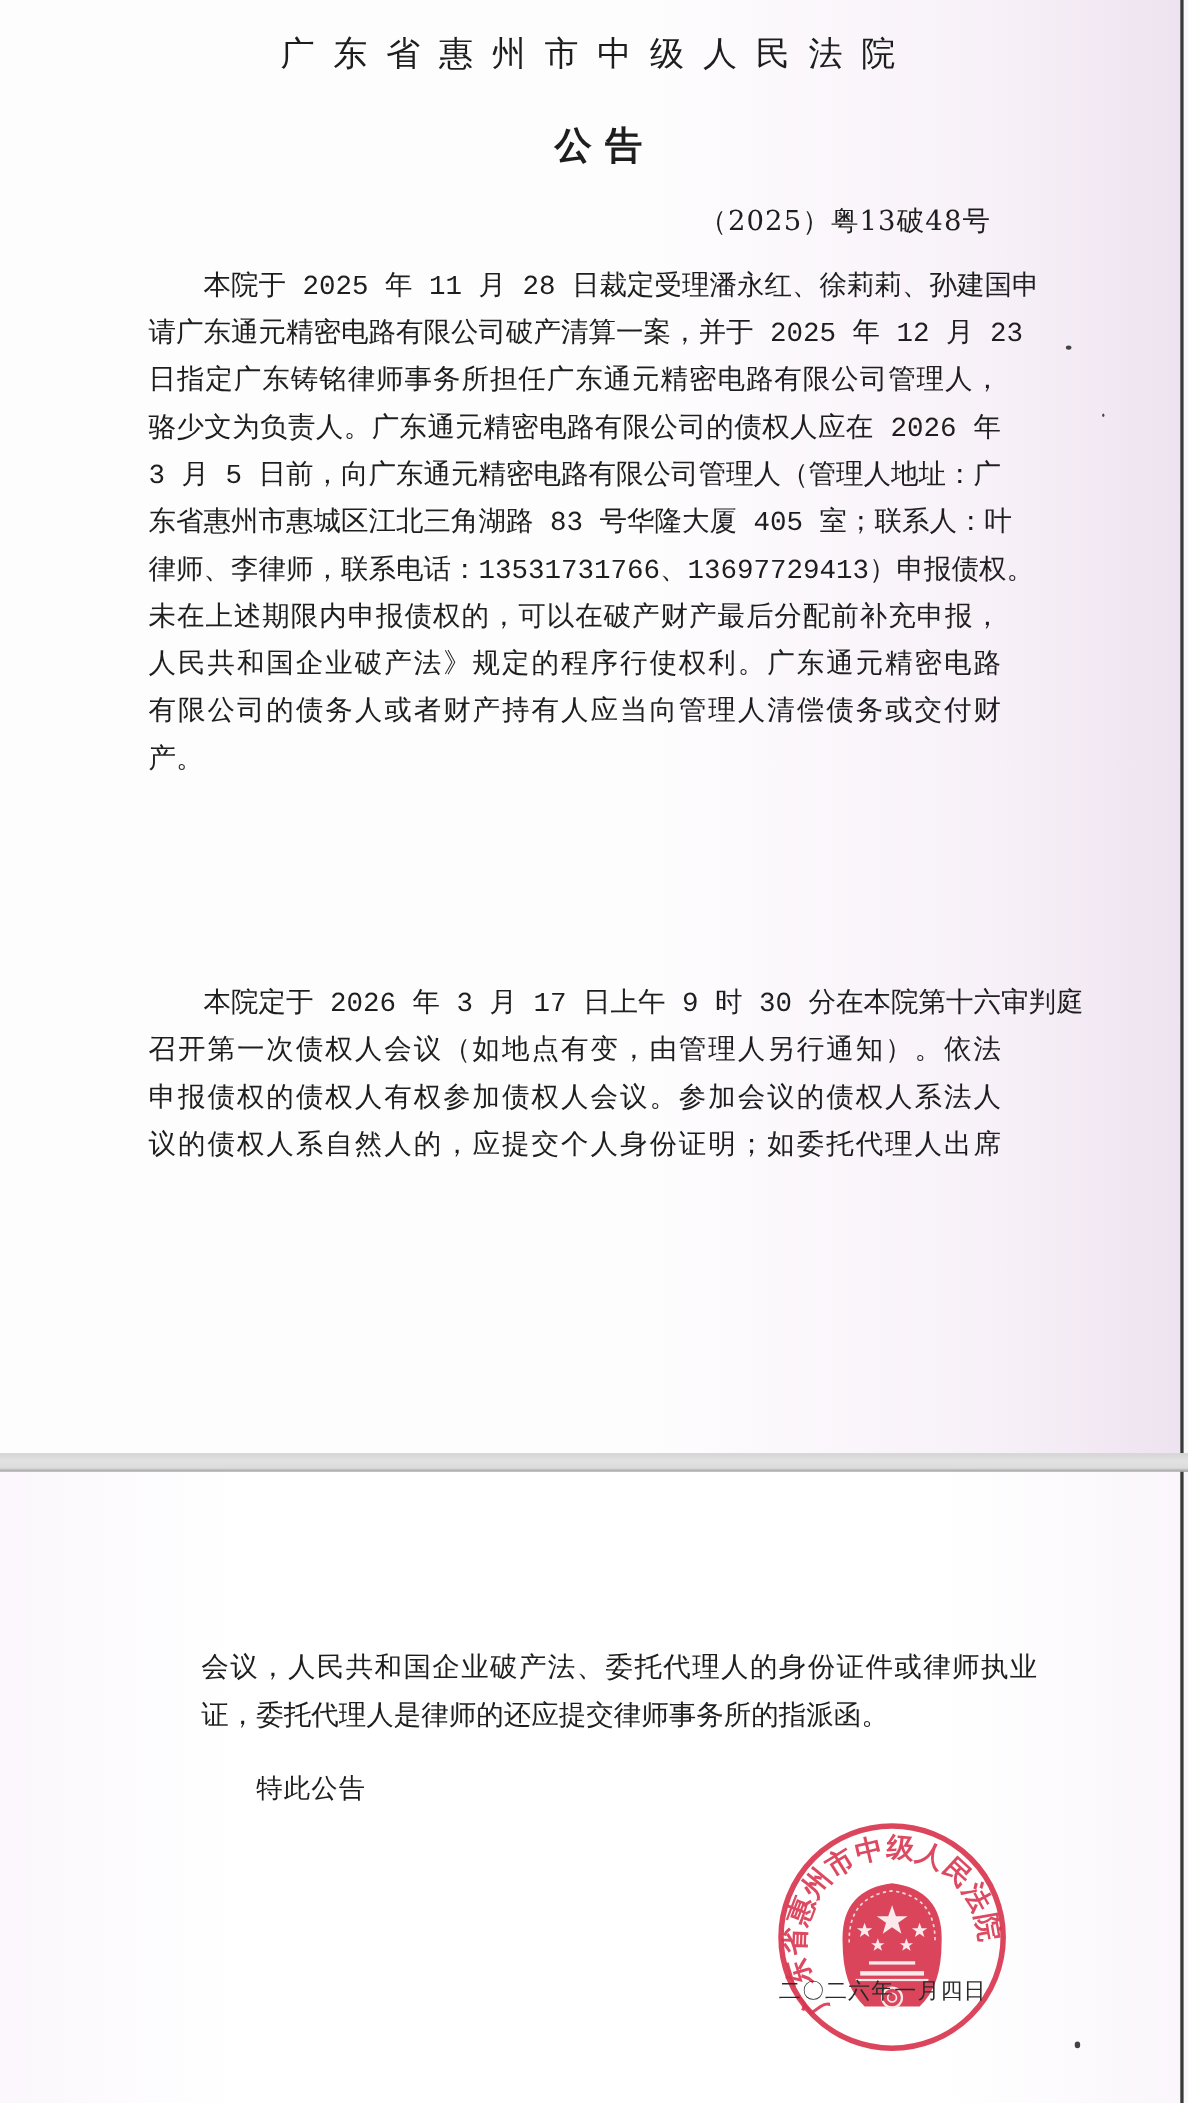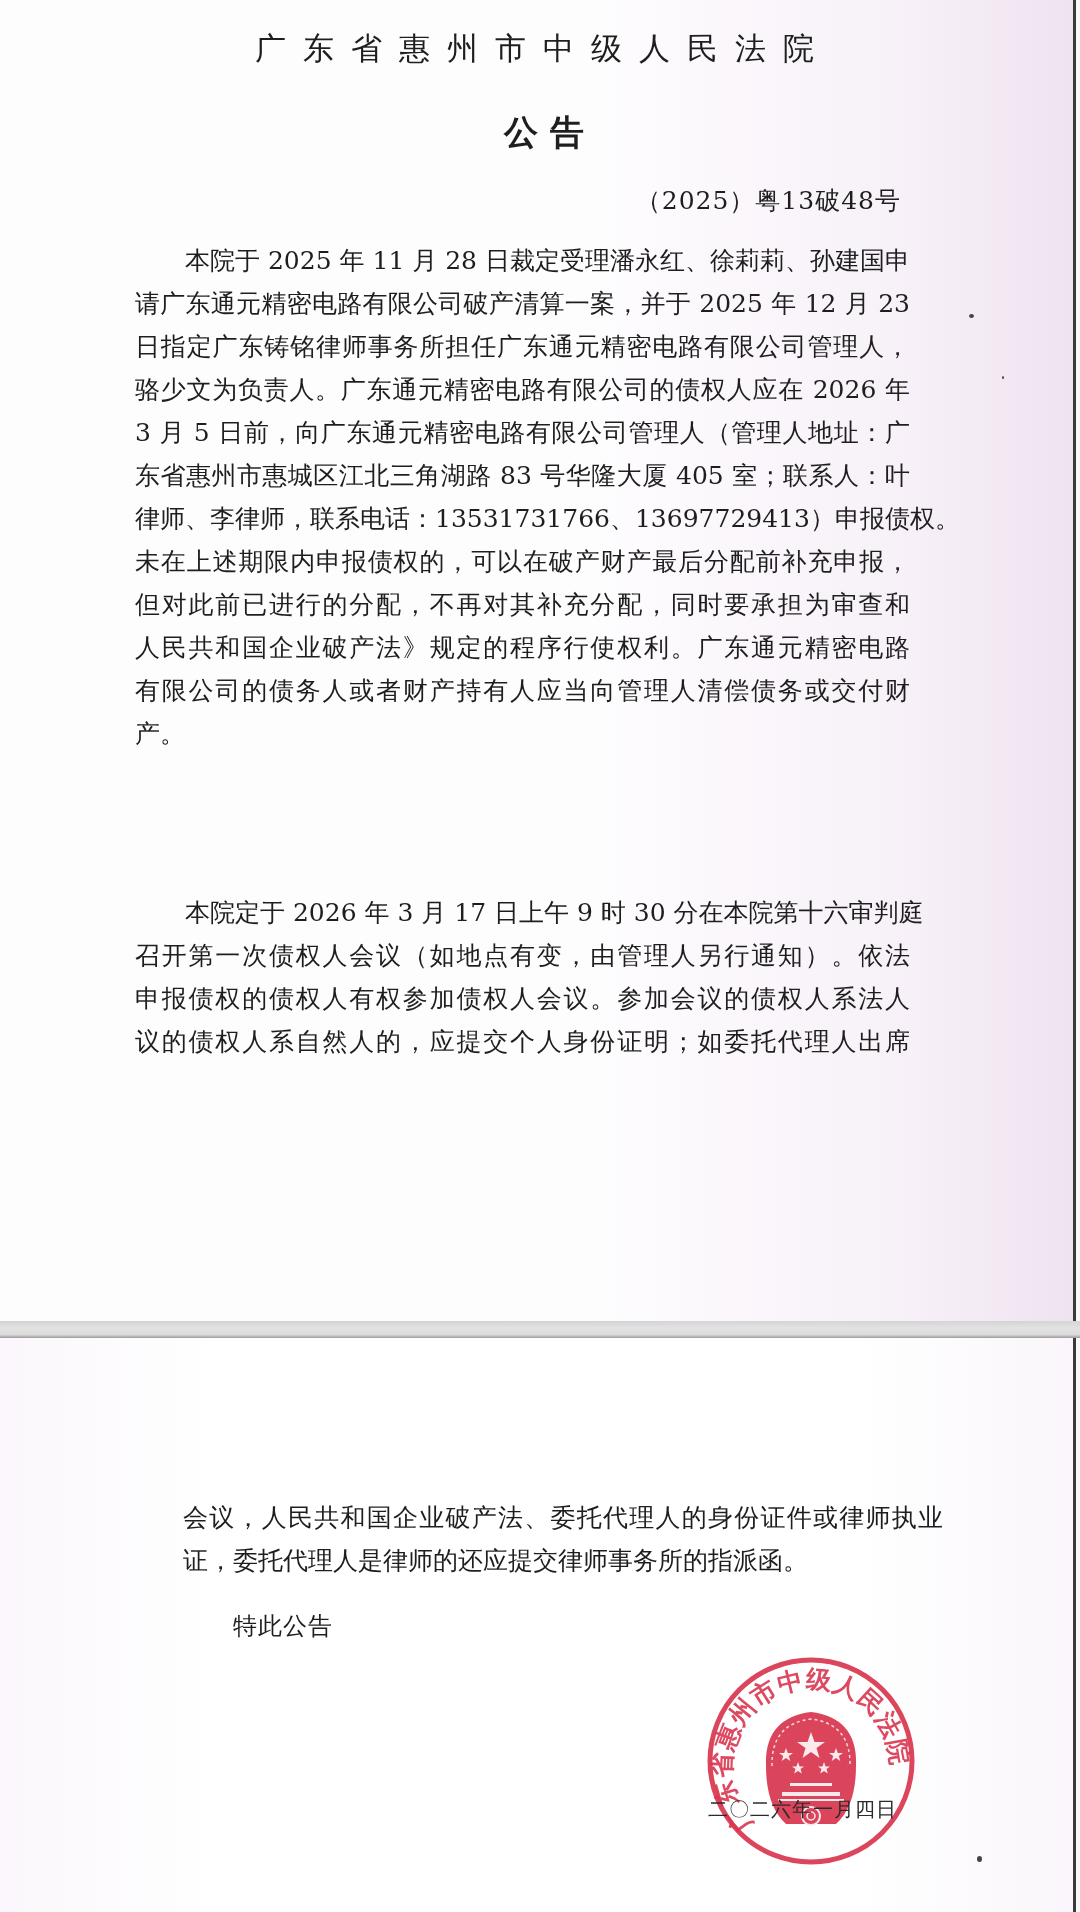--- a/index.html
+++ b/index.html
@@ -73,20 +73,21 @@
       left: 135px;
       width: 775px;
       font-size: 25px;
     }
     .line {
       height: 43px;
       line-height: 43px;
       white-space: nowrap;
       text-align: justify;
       text-align-last: justify;
+      font-family: Liberation Mono, monospace;
     }
     .line.last {
       text-align-last: left;
     }
     .line.indent {
       padding-left: 50px;
     }
     .block-a { top: 239px; }
     .block-b { top: 891px; }
     .p2-lines {
@@ -134,21 +135,20 @@
 
   <div class="body-lines block-a">
     <div class="line indent">本院于 2025 年 11 月 28 日裁定受理潘永红、徐莉莉、孙建国申</div>
     <div class="line">请广东通元精密电路有限公司破产清算一案，并于 2025 年 12 月 23</div>
     <div class="line">日指定广东铸铭律师事务所担任广东通元精密电路有限公司管理人，</div>
     <div class="line">骆少文为负责人。广东通元精密电路有限公司的债权人应在 2026 年</div>
     <div class="line">3 月 5 日前，向广东通元精密电路有限公司管理人（管理人地址：广</div>
     <div class="line">东省惠州市惠城区江北三角湖路 83 号华隆大厦 405 室；联系人：叶</div>
     <div class="line">律师、李律师，联系电话：13531731766、13697729413）申报债权。</div>
     <div class="line">未在上述期限内申报债权的，可以在破产财产最后分配前补充申报，</div>
-    <div class="line">但对此前已进行的分配，不再对其补充分配，同时要承担为审查和</div>
     <div class="line">人民共和国企业破产法》规定的程序行使权利。广东通元精密电路</div>
     <div class="line">有限公司的债务人或者财产持有人应当向管理人清偿债务或交付财</div>
     <div class="line last">产。</div>
   </div>
 
   <div class="body-lines block-b">
     <div class="line indent">本院定于 2026 年 3 月 17 日上午 9 时 30 分在本院第十六审判庭</div>
     <div class="line">召开第一次债权人会议（如地点有变，由管理人另行通知）。依法</div>
     <div class="line">申报债权的债权人有权参加债权人会议。参加会议的债权人系法人</div>
     <div class="line">议的债权人系自然人的，应提交个人身份证明；如委托代理人出席</div>

